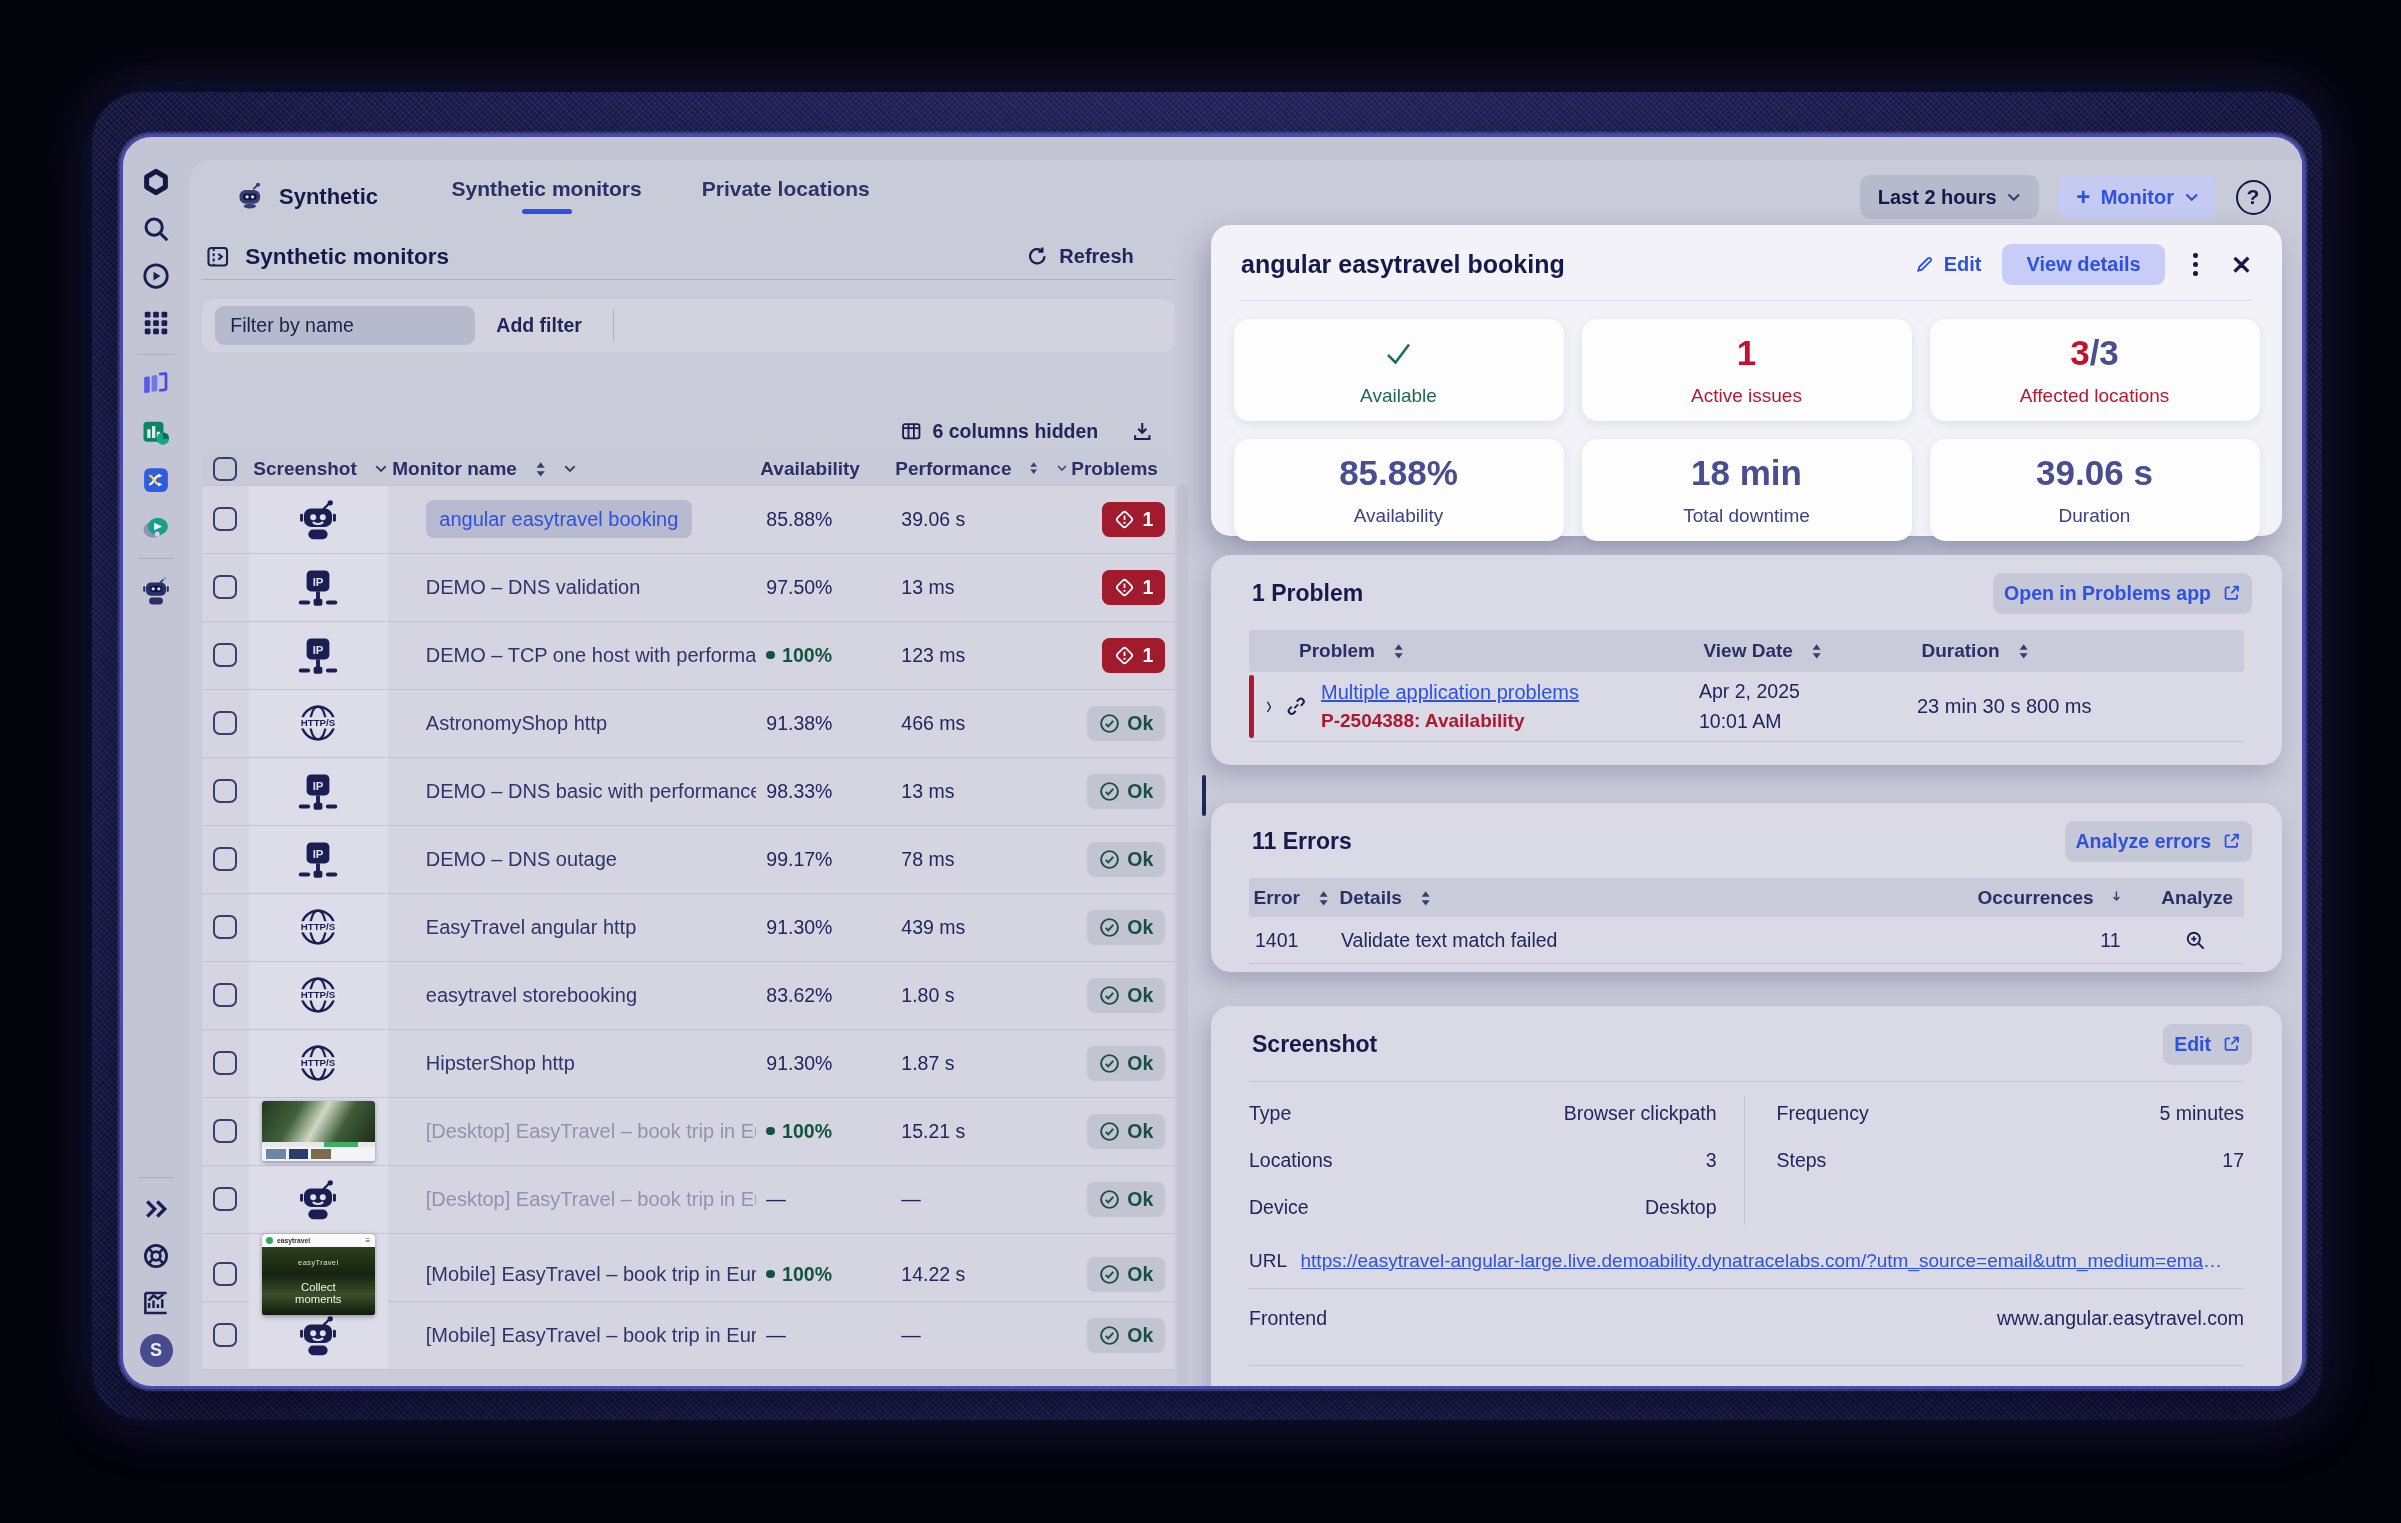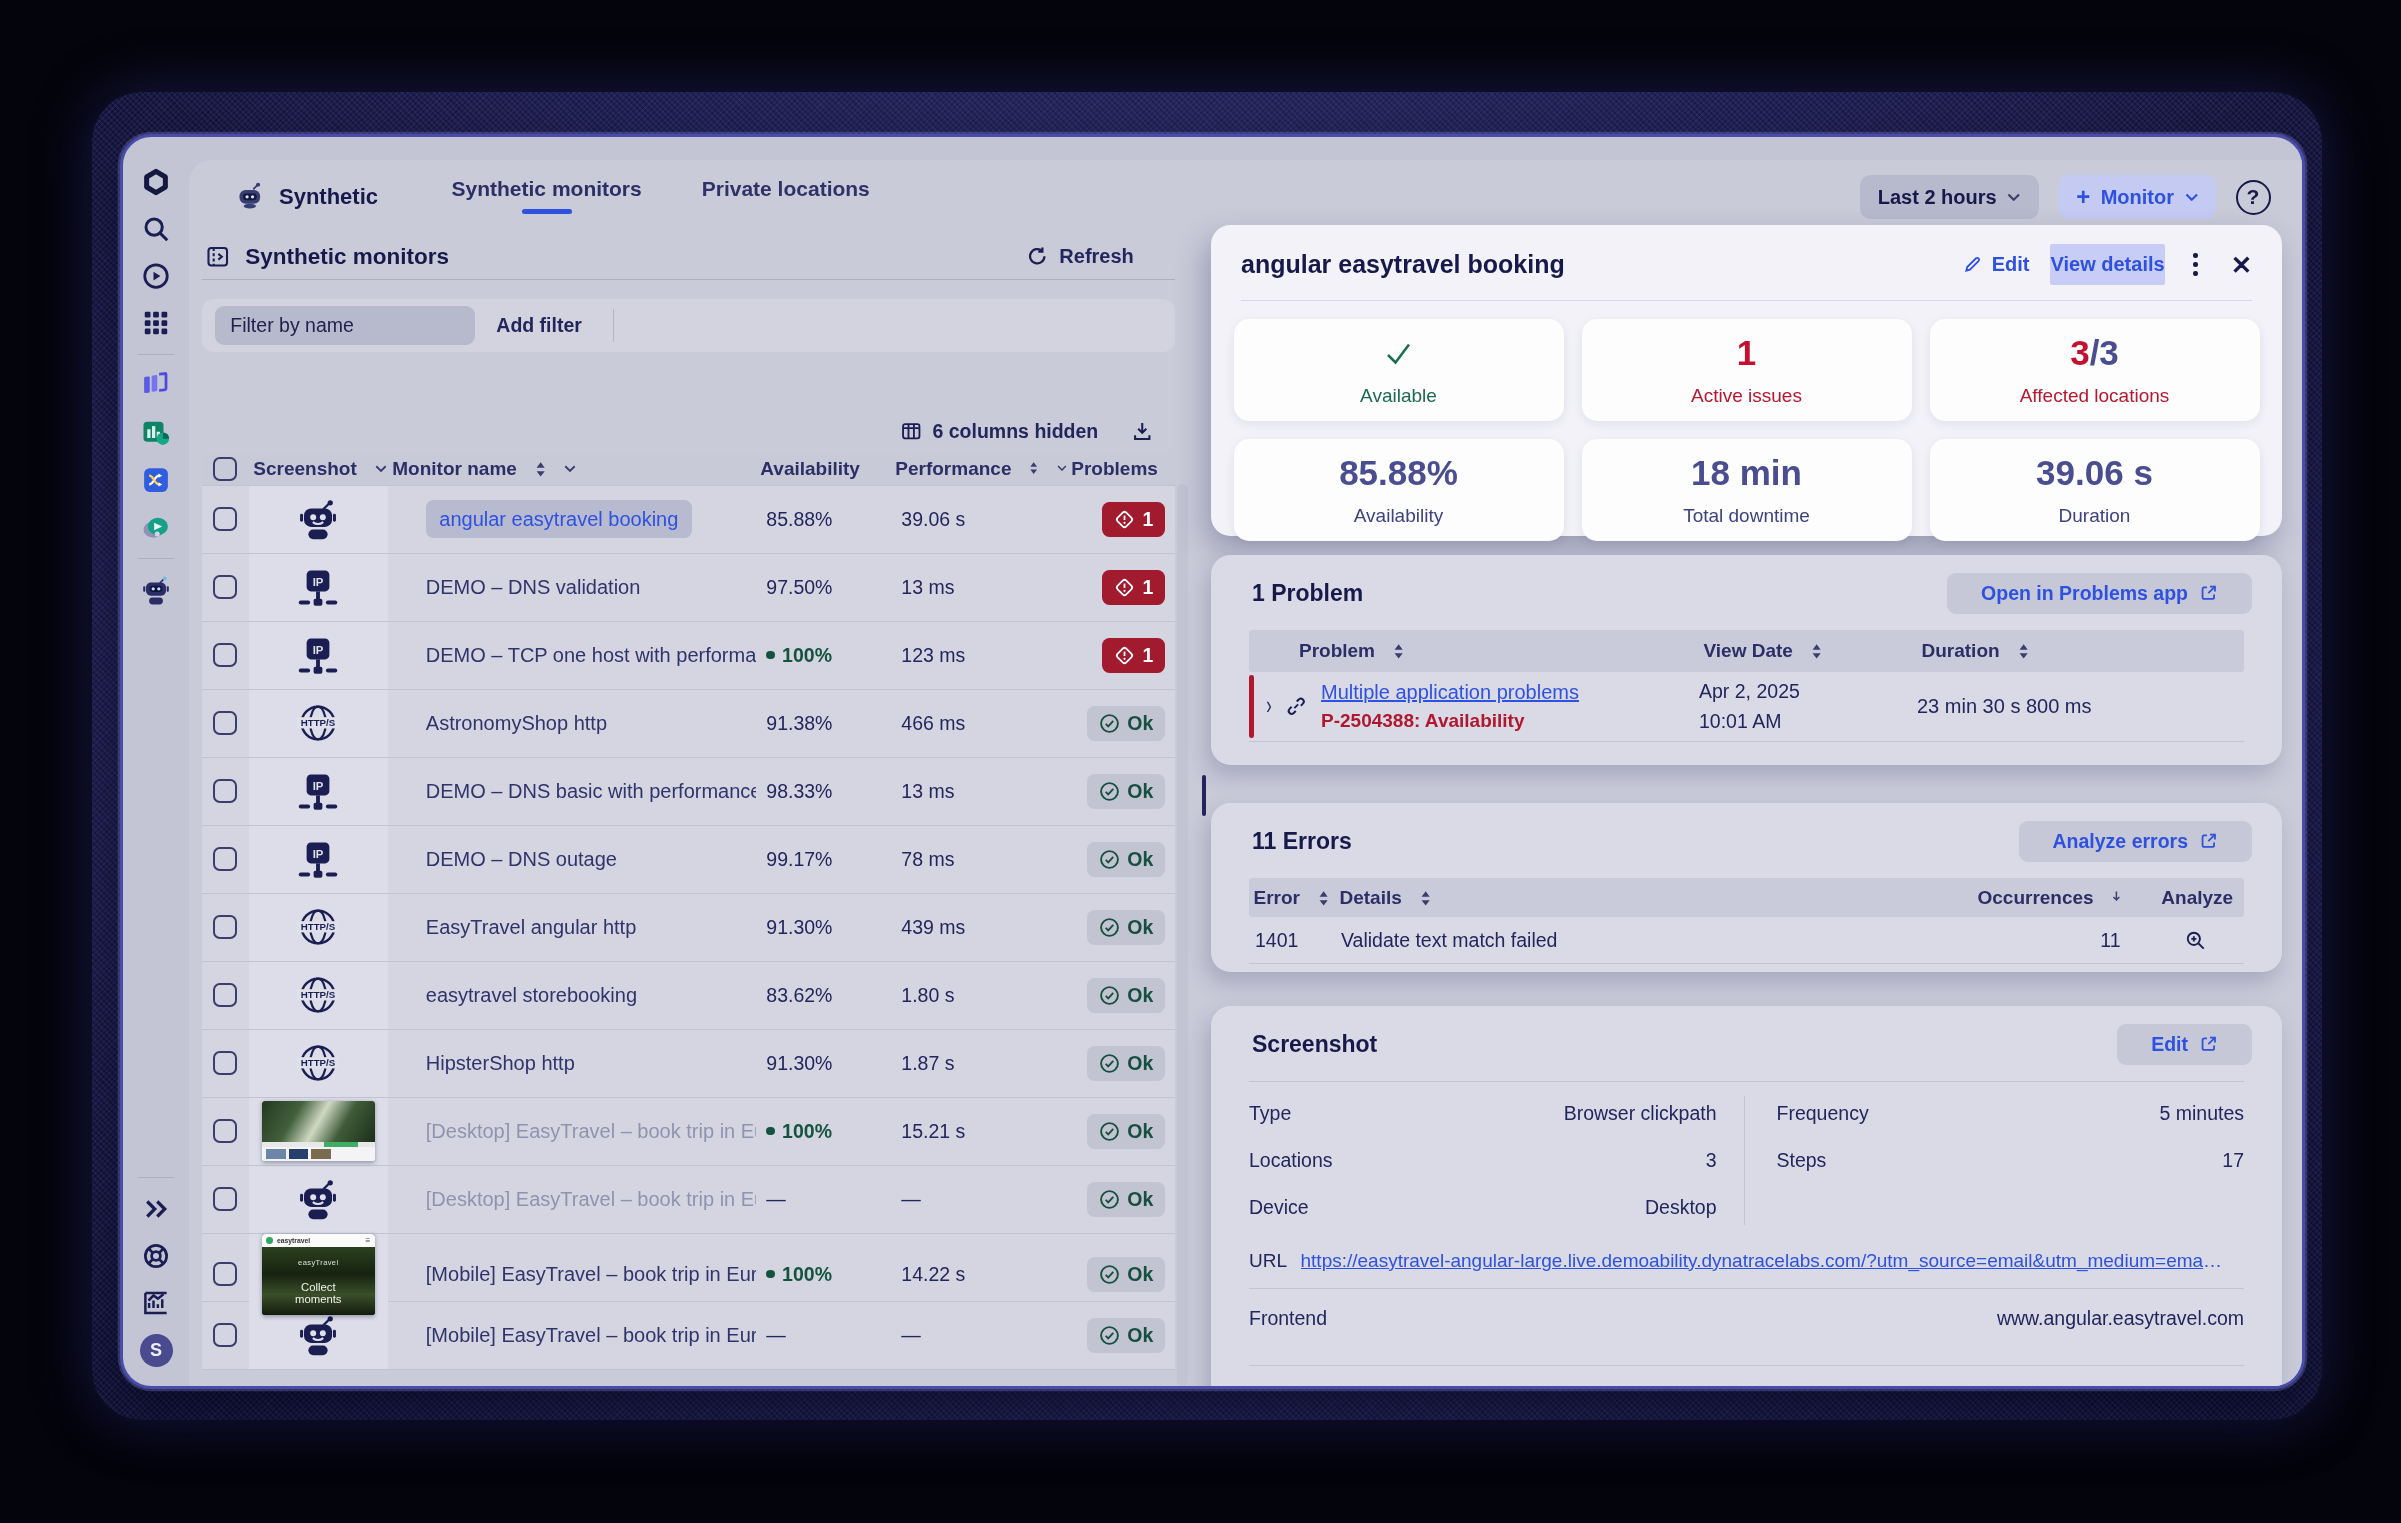--- a/index.html
+++ b/index.html
@@ -128,39 +128,39 @@
     box-shadow:-4.5px 10.5px 22.5px rgba(25,28,80,.20)}
   .card-a{top:65px;height:311px;background:var(--card-light);box-shadow:-6px 13.5px 30px rgba(25,28,80,.28)}
   .card-b{top:395px;height:210px}
   .card-c{top:643px;height:169px}
   .card-d{top:846px;height:420px}
 
   .ca-head{display:flex;align-items:center;padding:19.5px 25.5px 0 30px;gap:21px}
   .ca-title{font-size:25px;font-weight:bold;color:var(--navy-dark);margin-right:auto}
   .edit-link{display:flex;align-items:center;gap:9px;color:var(--blue);font-size:20px;font-weight:600;cursor:pointer}
   .edit-link svg{width:21px;height:21px}
-  .view-details{background:var(--periwinkle);color:var(--blue);font-size:20px;font-weight:600;border-radius:2px;padding:9px 0;cursor:pointer}
+  .view-details{background:var(--periwinkle);color:var(--blue);font-size:20px;font-weight:600;border-radius:9px;padding:9px 24px;cursor:pointer}
   .kebab{display:flex;flex-direction:column;gap:4.5px;padding:4.5px 7.5px;cursor:pointer}
   .kebab i{width:4.5px;height:4.5px;border-radius:50%;background:var(--navy-dark)}
   .close-x{font-size:25.5px;color:var(--navy-dark);cursor:pointer;padding:0 4.5px;font-weight:600}
   .ca-hr{margin:15px 30px 0;border-top:1.5px solid #d9d9e6}
   .tiles{display:grid;grid-template-columns:repeat(3,1fr);gap:18px;padding:18px 22.5px 0}
   .tile{background:var(--tile);border-radius:15px;height:102px;display:flex;flex-direction:column;align-items:center;justify-content:center;gap:12px;
     box-shadow:0 3px 10.5px rgba(30,30,80,.08)}
   .tile-val{font-size:35px;font-weight:bold;color:var(--indigo)}
   .tile-lbl{font-size:19px;color:#3f4280}
   .tile .red{color:var(--red-bright)}
   .tile .navy{color:var(--indigo)}
   .tile-lbl.red{color:#b81730}
   .tile-lbl.green{color:#1d6a4e}
   .tile-check svg{width:39px;height:39px}
 
   .sec-head{display:flex;align-items:center;padding:18px 30px 0 41px}
   .sec-title{font-size:23px;font-weight:bold;color:var(--navy-dark);margin-right:auto}
-  .sec-btn{display:flex;align-items:center;gap:10.5px;background:#c6c7d7;border-radius:9px;padding:9px 34px;
+  .sec-btn{display:flex;align-items:center;gap:10.5px;background:#c6c7d7;border-radius:9px;padding:9px 11px;
     color:var(--blue);font-size:19.5px;font-weight:600;cursor:pointer}
   .sec-btn svg{width:19.5px;height:19.5px}
 
   .ptable{margin:16.5px 38px 0}
   .pt-head{display:grid;grid-template-columns:450px 218px 1fr;background:#cacbda;height:42px;align-items:center;border-radius:3px}
   .pt-head .hcell{font-size:19px}
   .pt-head .hcell:first-child{padding-left:50px}
   .pt-row{display:grid;grid-template-columns:450px 218px 1fr;align-items:center;position:relative;min-height:68px;border-bottom:1.5px solid #c3c4d3}
   .pt-bar{position:absolute;left:0;top:3px;bottom:3px;width:5.3px;border-radius:2.3px;background:var(--red)}
   .pt-main{display:flex;align-items:center;gap:13.5px;padding:9px 0 9px 16.5px}

